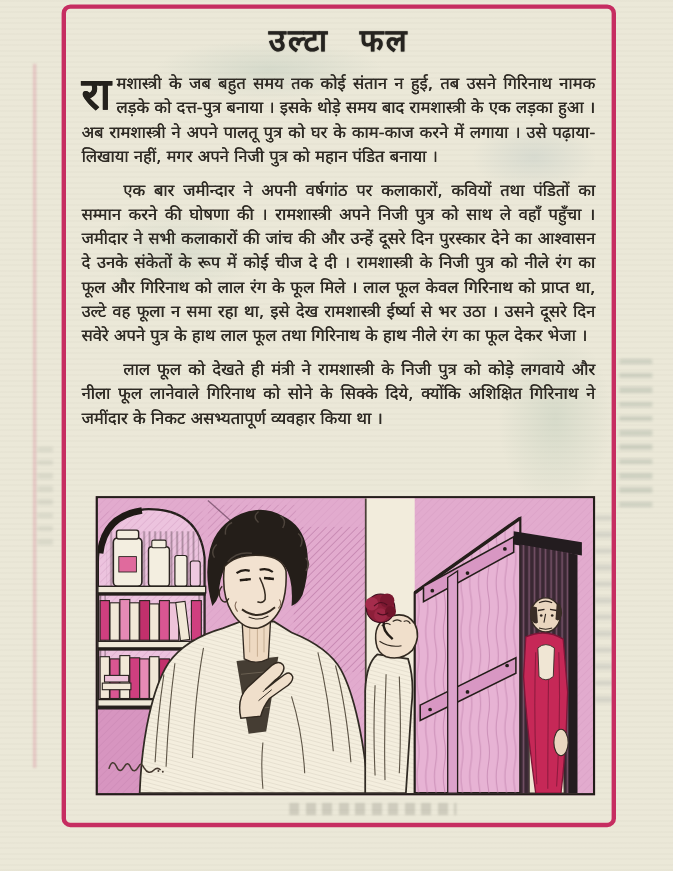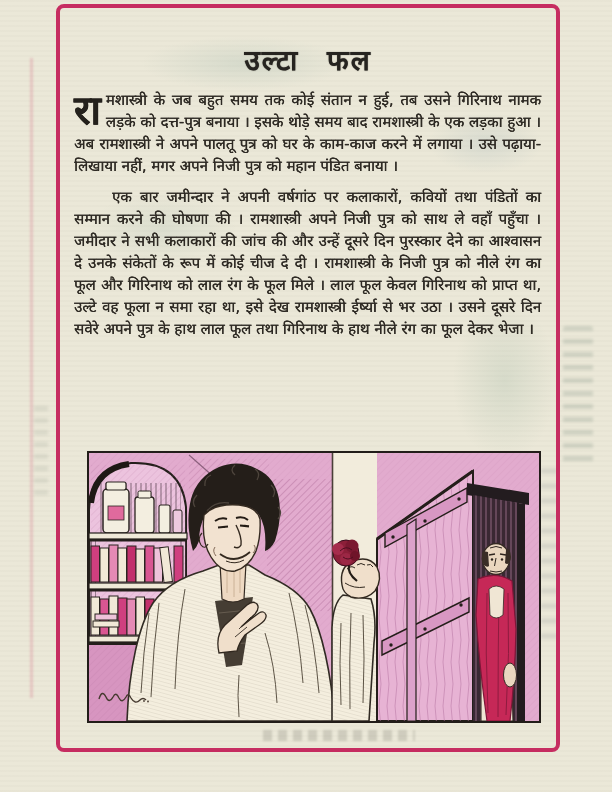--- a/index.html
+++ b/index.html
@@ -22,21 +22,21 @@
   .s6{left:541px;top:468px;width:16px;height:172px;background:repeating-linear-gradient(180deg,rgba(100,110,120,.3) 0 6px,transparent 6px 15px);filter:blur(1.5px);opacity:.45;}
   .s7{left:263px;top:730px;width:152px;height:11px;background:repeating-linear-gradient(90deg,rgba(95,95,85,.4) 0 9px,transparent 9px 15px);filter:blur(1.2px);opacity:.5;}
   .s8{left:34px;top:406px;width:14px;height:92px;background:repeating-linear-gradient(180deg,rgba(100,110,100,.25) 0 5px,transparent 5px 12px);filter:blur(1.5px);opacity:.5;}
   .s9{left:30px;top:58px;width:3px;height:640px;background:rgba(198,45,97,.18);filter:blur(1px);}
 
   .frame{
     position:absolute;left:56px;top:4px;width:496px;height:740px;
     border:4px solid var(--frame-border,#c62d61);border-radius:8px;
   }
   .page-title{
-    margin:32px 0 11px;text-align:center;
+    margin:8px 0 11px;text-align:center;
     font-size:28px;font-weight:bold;color:#262420;
     letter-spacing:2px;word-spacing:16px;
     text-shadow:0 0 1px rgba(38,34,28,.75);
   }
   .story{
     margin:0 15px 0 14px;
     font-size:15px;line-height:22px;text-align:justify;
     color:var(--body-text,#2e2a24);
     text-shadow:.3px 0 0 currentColor;
   }
@@ -65,20 +65,21 @@
 <div class="stain s7"></div>
 <div class="stain s8"></div>
 <div class="stain s9"></div>
 
 <div class="frame">
   <h1 class="page-title">उल्टा फल</h1>
 
   <div class="story">
     <p><span class="drop-cap">रा</span><span>मशास्त्री के जब बहुत समय तक कोई संतान न हुई, तब उसने गिरिनाथ नामक लड़के को दत्त-पुत्र बनाया । इसके थोड़े समय बाद रामशास्त्री के एक लड़का हुआ । अब रामशास्त्री ने अपने पालतू पुत्र को घर के काम-काज करने में लगाया । उसे पढ़ाया-लिखाया नहीं, मगर अपने निजी पुत्र को महान पंडित बनाया ।</span></p>
     <p class="indented">एक बार जमीन्दार ने अपनी वर्षगांठ पर कलाकारों, कवियों तथा पंडितों का सम्मान करने की घोषणा की । रामशास्त्री अपने निजी पुत्र को साथ ले वहाँ पहुँचा । जमीदार ने सभी कलाकारों की जांच की और उन्हें दूसरे दिन पुरस्कार देने का आश्वासन दे उनके संकेतों के रूप में कोई चीज दे दी । रामशास्त्री के निजी पुत्र को नीले रंग का फूल और गिरिनाथ को लाल रंग के फूल मिले । लाल फूल केवल गिरिनाथ को प्राप्त था, उल्टे वह फूला न समा रहा था, इसे देख रामशास्त्री ईर्ष्या से भर उठा । उसने दूसरे दिन सवेरे अपने पुत्र के हाथ लाल फूल तथा गिरिनाथ के हाथ नीले रंग का फूल देकर भेजा ।</p>
+    <p class="indented">लाल फूल को देखते ही मंत्री ने रामशास्त्री के निजी पुत्र को कोड़े लगवाये और नीला फूल लानेवाले गिरिनाथ को सोने के सिक्के दिये, क्योंकि अशिक्षित गिरिनाथ ने जमींदार के निकट असभ्यतापूर्ण व्यवहार किया था ।</p>
   </div>
 
   <div class="illus">
     <svg viewBox="0 0 450 268" width="450" height="268" xmlns="http://www.w3.org/2000/svg">
       <defs>
         <pattern id="hatchA" width="5" height="5" patternUnits="userSpaceOnUse" patternTransform="rotate(45)">
           <line x1="0" y1="0" x2="0" y2="5" stroke="#b4719e" stroke-width="1.1"></line>
         </pattern>
         <pattern id="hatchB" width="3.6" height="3.6" patternUnits="userSpaceOnUse" patternTransform="rotate(105)">
           <line x1="0" y1="0" x2="0" y2="3.6" stroke="#8a8071" stroke-width="0.7"></line>

